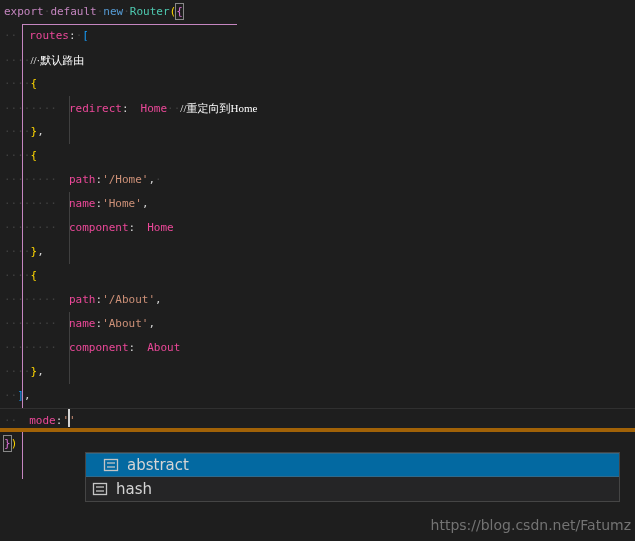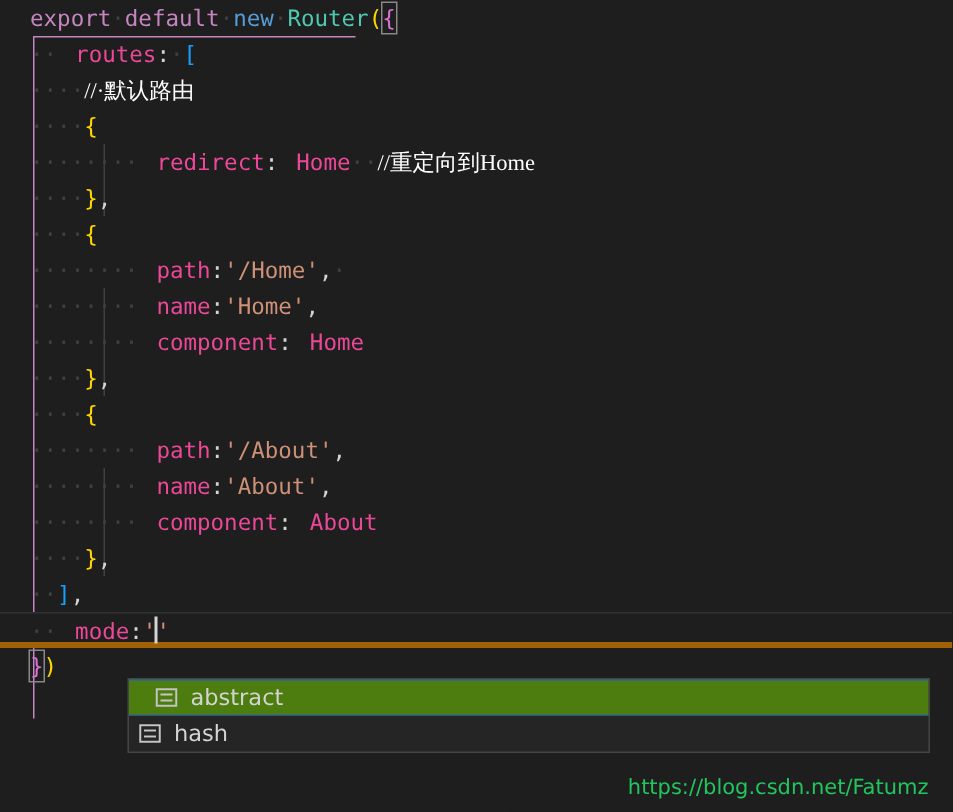--- a/index.html
+++ b/index.html
@@ -28,25 +28,25 @@
     position: absolute;
     left: 0; top: 0;
     width: 635px;
     height: 541px;
   }
 
   .line {
     position: relative;
     height: 24px;
     line-height: 24px;
-    font-size: 15px;
+    font-size: 11px;
     white-space: pre;
     letter-spacing: 0px;
     color: #d4d4d4;
-    padding-left: 20px;
+    padding-left: 4px;
     box-sizing: border-box;
   }
 
   
   .kw        { color: #c586c0; }  
   .kw2       { color: #569cd6; }  
   .type      { color: #4ec9b0; }  
   .prop      { color: #ec4899; margin-left: 12px; }  
   .str       { color: #ce9178; }  
   .cmt       { color: #ffffff; font-family: Liberation Serif, serif; }  
@@ -115,44 +115,44 @@
     display: flex;
     align-items: center;
     height: 24px;
     padding: 0 6px;
     font-family: "DejaVu Sans", "Liberation Sans", sans-serif;
     font-size: 15px;
     color: #d4d4d4;
     box-sizing: border-box;
   }
   .suggest-row.selected {
-    background: #4d7c0f;
+    background: #0369a1;
     border: 1px solid #2f6a8c;
     border-left: none;
     border-right: none;
     padding-left: 17px;
   }
   .enum-icon {
     flex: 0 0 auto;
     width: 16px;
     height: 14px;
     margin-right: 8px;
     position: relative;
     display: inline-block;
   }
   .suggest-label { white-space: pre; }
 
   
   .watermark {
     position: absolute;
-    right: 16px;
+    right: 4px;
     bottom: 8px;
     font-family: "DejaVu Sans", "Liberation Sans", sans-serif;
     font-size: 14px;
-    color: #22c55e;
+    color: #737373;
     letter-spacing: 0px;
     z-index: 60;
     background: rgba(40,40,40,0.0);
   }
 </style>
 </head>
 <body>
 
 <div id="editor">
 

